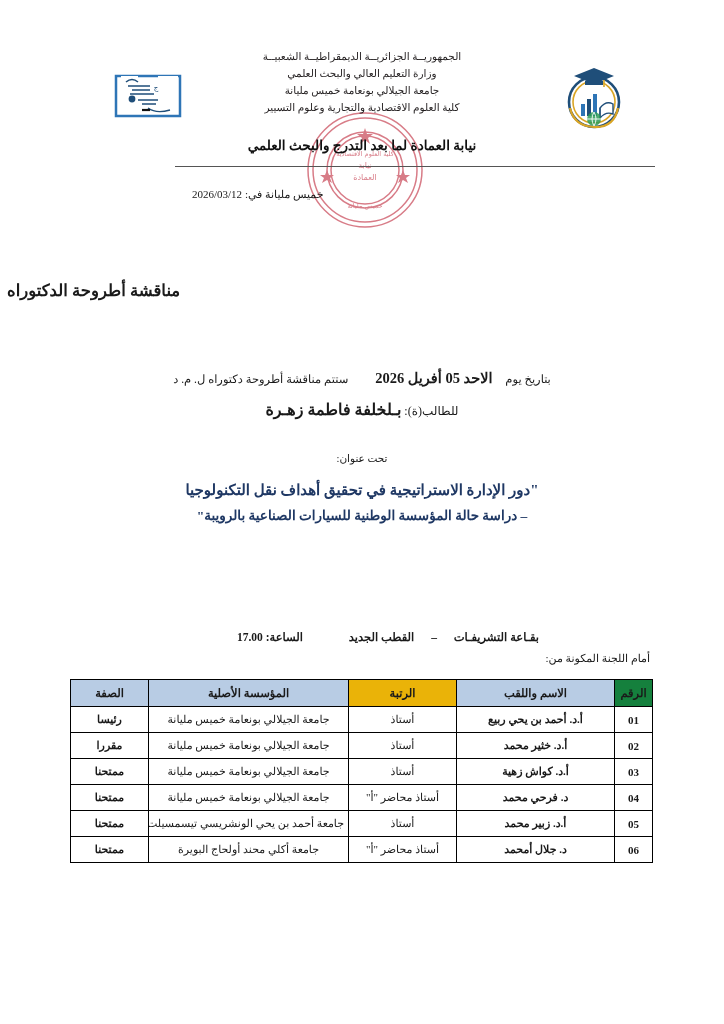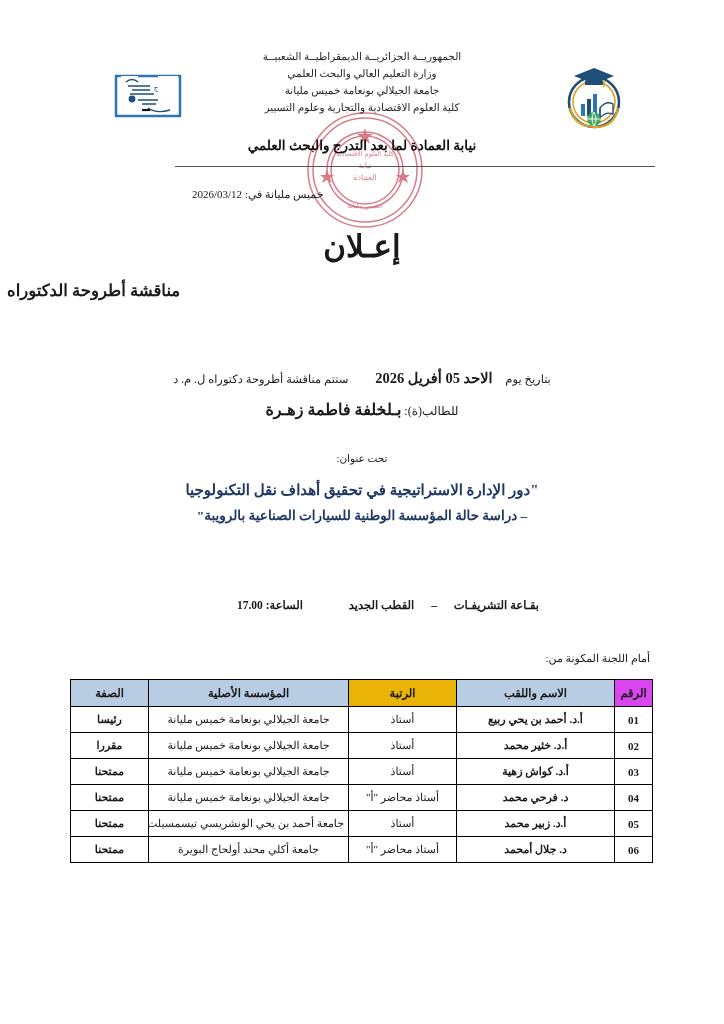--- a/index.html
+++ b/index.html
@@ -180,21 +180,21 @@
     box-sizing: border-box;
     font-size: 11.5px;
     white-space: nowrap;
   }
   #spec-line .gap {
     display: inline-block;
     width: 26px;
   }
   #venue-line {
     position: absolute;
-    top: 598px;
+    top: 630px;
     left: 0;
     width: 724px;
     text-align: center;
     padding-left: 52px;
     box-sizing: border-box;
     font-size: 11.5px;
     font-weight: bold;
     white-space: nowrap;
   }
   #venue-line .dash {
@@ -342,21 +342,20 @@
     <div class="hdr-line">جامعة الجيلالي بونعامة خميس مليانة</div>
     <div class="hdr-line">كلية العلوم الاقتصادية والتجارية وعلوم التسيير</div>
   </div>
   <div id="header-rule"></div>
 
   <div id="date-line">
     <span>خميس مليانة في:</span>
     <span>2026/03/12</span>
   </div>
 
-  <div id="doc-title">إعـلان</div>
   <div id="doc-subtitle">مناقشة أطروحة الدكتوراه</div>
 
   <div id="defense-line">
     <span>بتاريخ يوم</span>
     <span class="big">الاحد 05 أفريل 2026</span>
     <span class="tail">ستتم مناقشة أطروحة دكتوراه ل. م. د</span>
   </div>
 
   <div id="student-line">
     <span>للطالب(ة):</span>
@@ -386,21 +385,21 @@
     <table id="jury-table">
       <colgroup>
         <col class="c-num">
           <col class="c-name">
           <col class="c-rank">
           <col class="c-inst">
           <col class="c-role">
       </colgroup>
       <thead>
         <tr>
-          <th style="background: #d946ef;">الرقم</th>
+          <th style="background: #15803d;">الرقم</th>
           <th style="background: rgb(184, 204, 228);">الاسم واللقب</th>
           <th style="background: #eab308;">الرتبة</th>
           <th style="background: rgb(184, 204, 228);">المؤسسة الأصلية</th>
           <th style="background: rgb(184, 204, 228);">الصفة</th>
         </tr>
       </thead>
       <tbody>
           <tr>
             <td class="cell-num">01</td>
             <td class="cell-name">أ.د. أحمد بن يحي ربيع</td>

